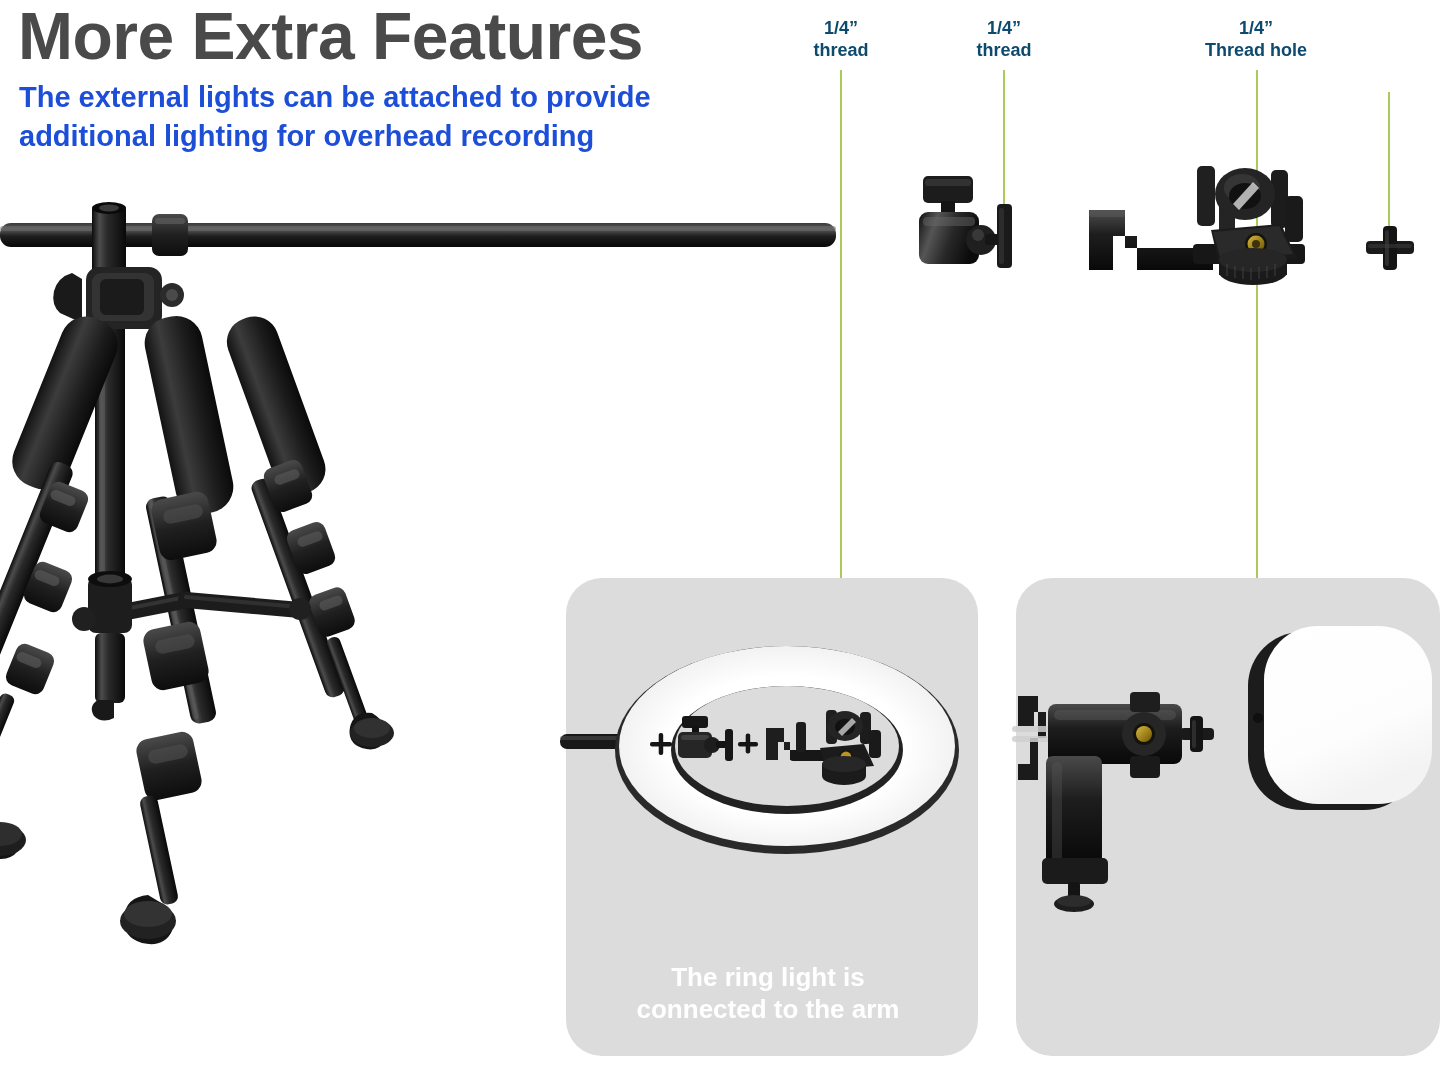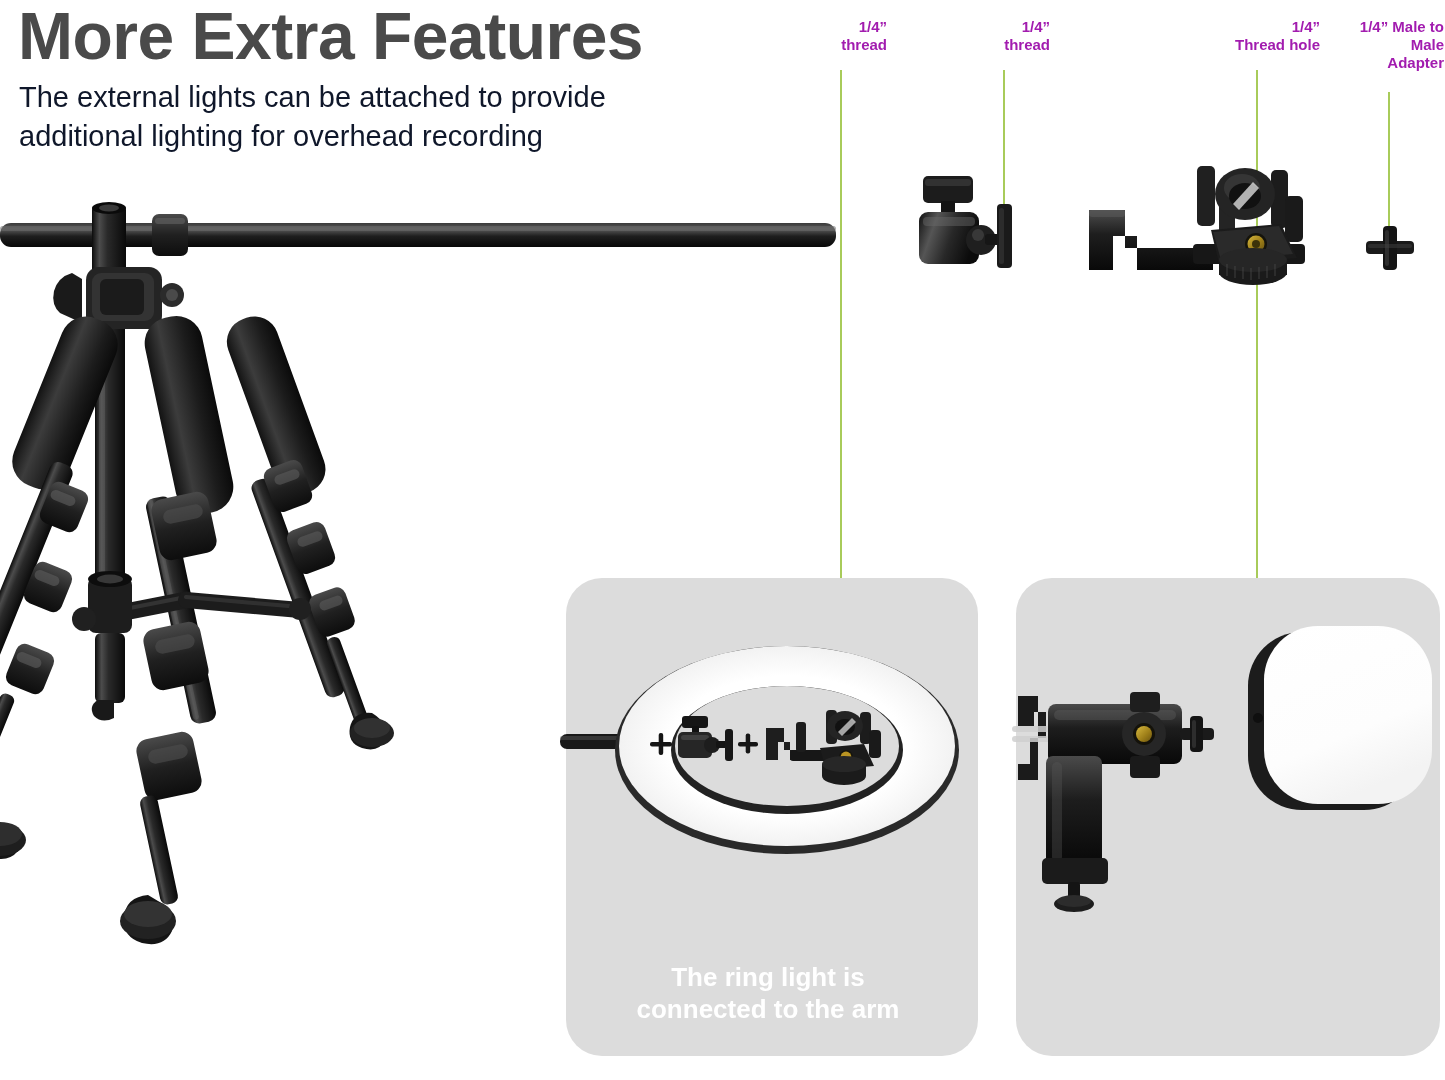--- a/index.html
+++ b/index.html
@@ -5,25 +5,25 @@
   html,body{margin:0;padding:0;background:#ffffff;}
   body{width:1445px;height:1080px;position:relative;overflow:hidden;
        font-family:"Liberation Sans","DejaVu Sans",sans-serif;}
   .stage{position:absolute;left:0;top:0;width:1445px;height:1080px;}
 
   
   #page-title{position:absolute;left:18px;top:2px;width:720px;
     font-size:66px;font-weight:bold;color:#4a4a4a;letter-spacing:-0.5px;
     line-height:1.05;white-space:nowrap;}
   #page-subtitle{position:absolute;left:19px;top:78px;width:700px;
-    font-size:29px;font-weight:normal;color:#0f172a;line-height:1.35;}
+    font-size:29px;font-weight:bold;color:#1d4ed8;line-height:1.35;}
 
   
-  .callout-label{position:absolute;text-align:right;color:#a21caf;
-    font-size:15px;font-weight:bold;line-height:1.2;}
+  .callout-label{position:absolute;text-align:center;color:#0c4a6e;
+    font-size:18px;font-weight:bold;line-height:1.2;}
 
   
   .leader-line{position:absolute;width:2px;background:#A8CB5A;}
 
   
   .panel{position:absolute;background:#dcdcdc;border-radius:36px;}
   .panel-caption{position:absolute;color:#ffffff;font-size:26px;
     font-weight:bold;line-height:1.22;text-align:center;}
   svg{display:block;overflow:visible;}
 </style>
@@ -34,23 +34,20 @@
 
   <div id="page-title">More Extra Features</div>
   <div id="page-subtitle">The external lights can be attached to provide additional lighting  for overhead recording</div>
 
   <div class="callout-label" style="left: 795px; top: 18px; width: 92px; white-space: pre-line;">1/4”
 thread</div>
   <div class="callout-label" style="left: 958px; top: 18px; width: 92px; white-space: pre-line;">1/4”
 thread</div>
   <div class="callout-label" style="left: 1192px; top: 18px; width: 128px; white-space: pre-line;">1/4”
 Thread hole</div>
-  <div class="callout-label" style="left: 1320px; top: 18px; width: 124px; white-space: pre-line;">1/4” Male to
-Male
-Adapter</div>
 
   <div class="leader-line" style="left:840px;top:70px;height:512px;"></div>
   <div class="leader-line" style="left:1003px;top:70px;height:173px;"></div>
   <div class="leader-line" style="left:1256px;top:70px;height:512px;"></div>
   <div class="leader-line" style="left:1388px;top:92px;height:140px;"></div>
 
   <svg style="position:absolute;left:0px;top:195px;width:560px;height:885px;" viewBox="0 0 560 885">
     <defs>
       <linearGradient id="tubeV" x1="0" y1="0" x2="1" y2="0">
         <stop offset="0%" stop-color="#0c0c0c"></stop>

